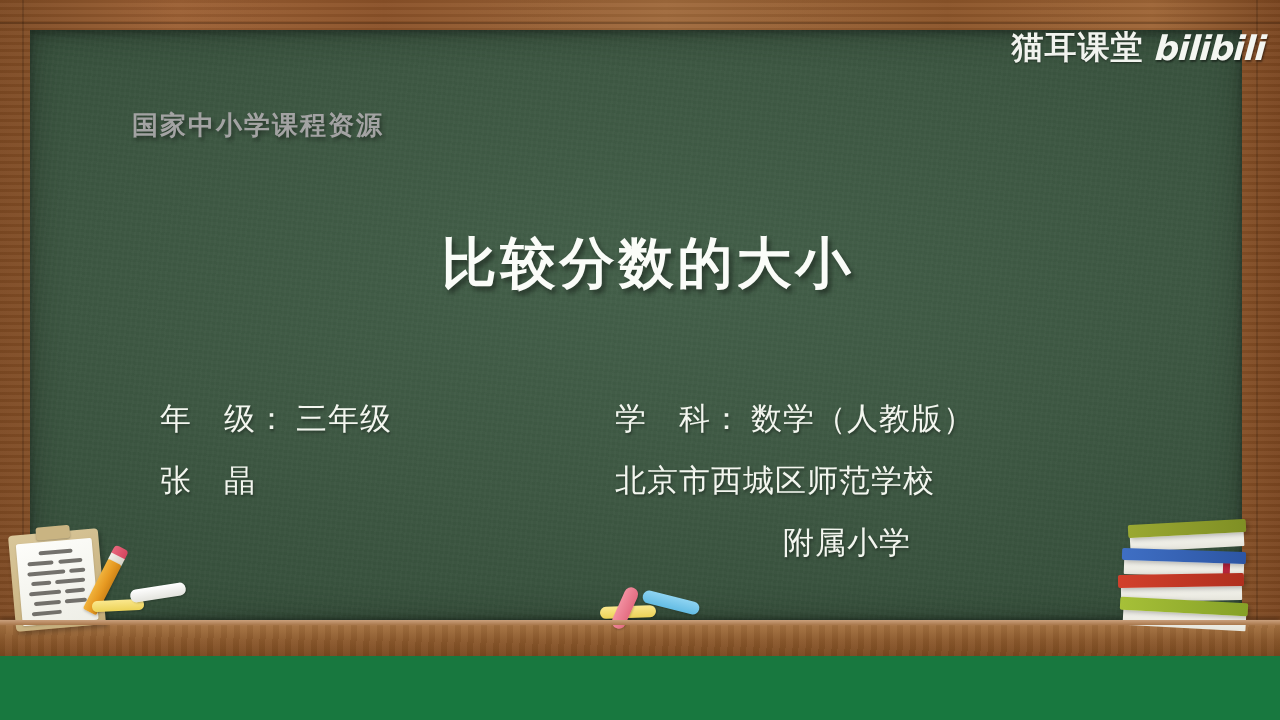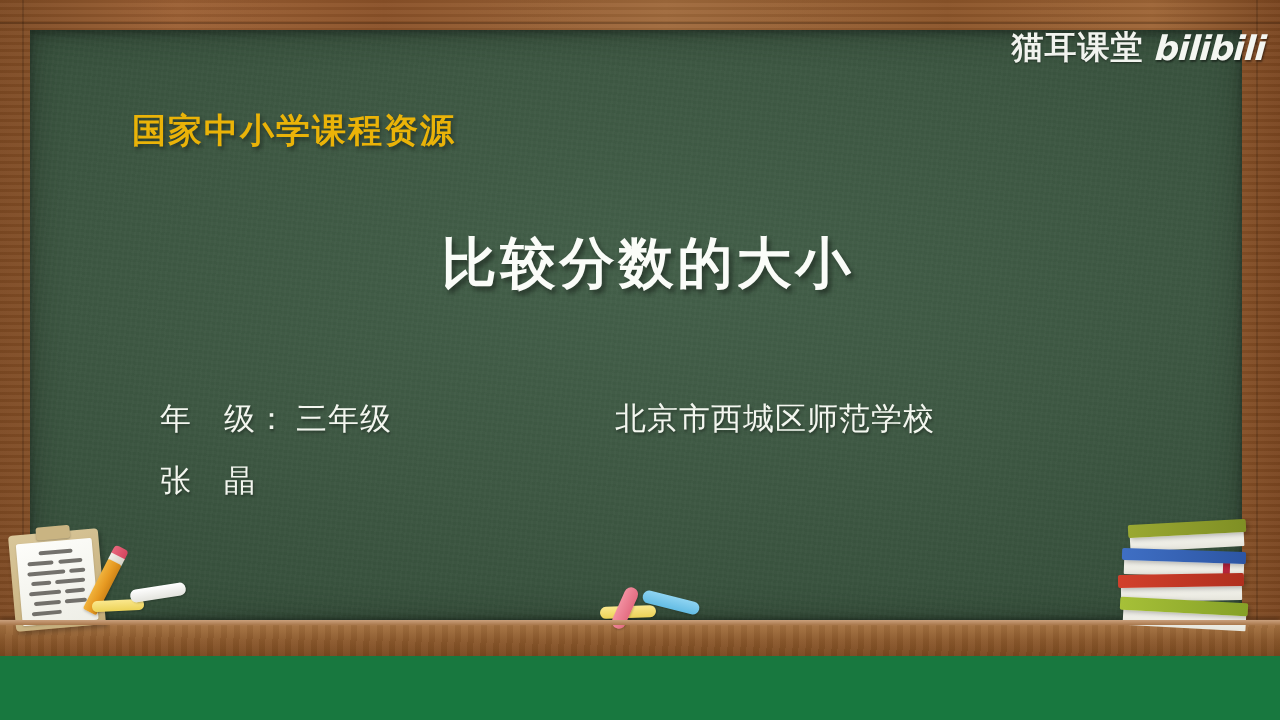--- a/index.html
+++ b/index.html
@@ -58,21 +58,21 @@
     letter-spacing:-1px; font-style:italic;
     transform:skewX(-4deg);
     text-shadow:1px 2px 2px rgba(0,0,0,.45);
     line-height:.95;
   }
 
   
   #org-title {
     position:absolute; left:132px; top:108px; z-index:5;
     font-family:Liberation Serif, serif;
-    font-weight:700; font-size:34px; color:#eab308; letter-spacing:2px;
+    font-weight:700; font-size:26px; color:#a3a3a3; letter-spacing:2px;
     text-shadow:2px 3px 4px rgba(0,0,0,.40);
   }
   #lesson-title {
     position:absolute; left:0; right:0; top:227px; z-index:5; text-align:center;
     font-family:"Liberation Sans", sans-serif;
     font-weight:700; font-size:55px; color:#fafcf8; letter-spacing:4px;
     text-shadow:3px 4px 5px rgba(0,0,0,.42);
     padding-left:16px;
   }
 
@@ -212,22 +212,27 @@
       <div class="info-row">
         <span class="info-label">年　级：</span>
         <span class="info-value">三年级</span>
       </div>
       <div class="info-row">
         <span class="info-value">张　晶</span>
       </div>
     </div>
     <div class="info-col" id="info-right">
       <div class="info-row">
+        <span class="info-label">学　科：</span>
+        <span class="info-value">数学（人教版）</span>
+      </div>
+      <div class="info-row">
         <span class="info-value">北京市西城区师范学校</span>
       </div>
+      <div class="info-cont">附属小学</div>
     </div>
   </div>
 
   <div id="deco-left">
     <div class="clipboard">
       <div class="clip-clip"></div>
       <div class="clip-paper">
         <div class="pline" style="left:22px; top:9px;  width:34px;"></div>
         <div class="pline" style="left:10px; top:19px; width:26px;"></div>
         <div class="pline" style="left:41px; top:19px; width:24px;"></div>

